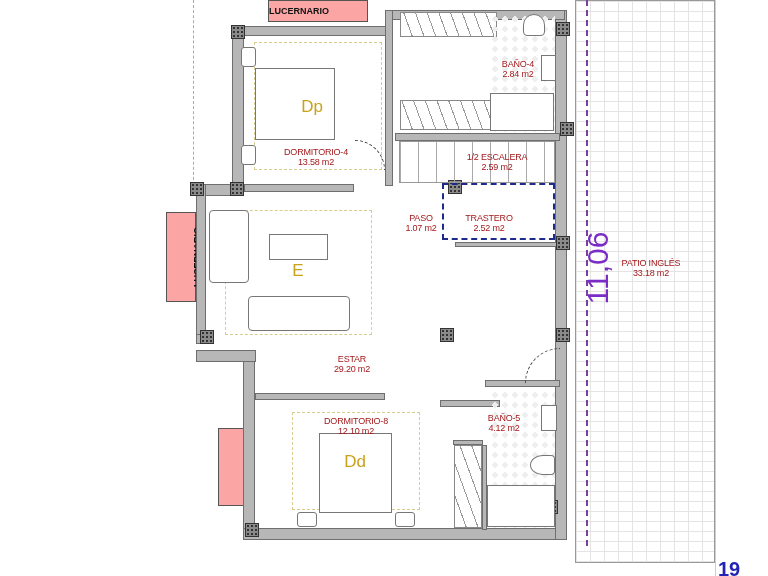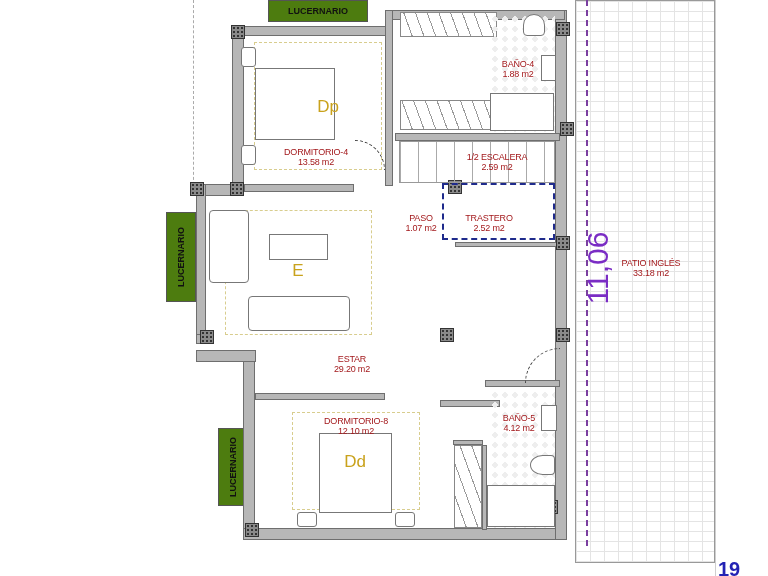--- a/index.html
+++ b/index.html
@@ -4,21 +4,21 @@
 <style>
   html,body{margin:0;padding:0;background:#fff;}
   body{width:768px;height:576px;position:relative;overflow:hidden;font-family:"Liberation Sans",sans-serif;}
   .abs{position:absolute;}
   .wall{position:absolute;background:#b7b7b7;border:1px solid #6e6e6e;box-sizing:border-box;}
   .col{position:absolute;width:14px;height:14px;background:#8a8a8a;border:1px solid #333;box-sizing:border-box;
        background-image:radial-gradient(#333 1px,transparent 1px);background-size:4px 4px;}
   .room-label{position:absolute;color:#a3191c;font-size:9px;line-height:10px;text-align:center;transform:translateX(-50%);white-space:nowrap;letter-spacing:-0.2px;}
   .zone{position:absolute;color:#c9a21c;font-size:17px;transform:translate(-50%,-50%);}
   .dash-zone{position:absolute;border:1px dashed #d8cd8e;box-sizing:border-box;}
-  .lucer{position:absolute;border:1px solid #555;background:#4d7c0f;box-sizing:border-box;display:flex;align-items:center;justify-content:center;font-size:9px;font-weight:bold;color:#111;}
+  .lucer{position:absolute;border:1px solid #555;background:#fca5a5;box-sizing:border-box;display:flex;align-items:center;font-size:9px;font-weight:bold;color:#111;}
   .lucer.v span{transform:rotate(-90deg);white-space:nowrap;}
   .patio{position:absolute;left:575px;top:0;width:140px;height:563px;border:1px solid #999;box-sizing:border-box;
     background-color:#fff;
     background-image:
       linear-gradient(#e4e4e4 1px,transparent 1px),
       linear-gradient(90deg,#e4e4e4 1px,transparent 1px);
     background-size:14px 10px,14px 10px;}
   .patio-outer{position:absolute;left:715px;top:0;width:1px;height:576px;background:#cfcfcf;}
   .dim{position:absolute;left:586px;top:0;width:0;height:546px;border-left:2px dashed #7b3fa0;}
   .dim-label{position:absolute;left:598px;top:268px;color:#7a2cc4;font-size:30px;transform:translate(-50%,-50%) rotate(-90deg);white-space:nowrap;}
@@ -88,37 +88,37 @@
 <div class="col" style="left:556px;top:236px;"></div>
 <div class="col" style="left:556px;top:328px;"></div>
 <div class="col" style="left:440px;top:328px;"></div>
 <div class="col" style="left:448px;top:180px;"></div>
 <div class="col" style="left:544px;top:500px;"></div>
 
 <div class="dash-zone" style="left:254px;top:42px;width:128px;height:128px;"></div>
 <div class="furn" style="left:255px;top:68px;width:80px;height:72px;"></div>
 <div class="furn" style="left:241px;top:47px;width:15px;height:20px;border-radius:3px;"></div>
 <div class="furn" style="left:241px;top:145px;width:15px;height:20px;border-radius:3px;"></div>
-<div class="zone" style="left:328px;top:107px;">Dp</div>
+<div class="zone" style="left:312px;top:107px;">Dp</div>
 <div class="room-label" style="left:316px;top:147px;">
   <div>DORMITORIO-4</div>
   <div>13.58 m2</div>
 </div>
 <div class="door-arc" style="left:355px;top:140px;width:30px;height:30px;border-radius:0 30px 0 0;border-left:none;border-bottom:none;"></div>
 
 <div class="closet" style="left:400px;top:12px;width:97px;height:25px;"></div>
 <div class="closet" style="left:400px;top:100px;width:97px;height:30px;"></div>
 
 <div class="tile abs" style="left:490px;top:14px;width:65px;height:120px;"></div>
 <div class="furn" style="left:523px;top:14px;width:22px;height:22px;border-radius:50% 50% 4px 4px;"></div>
 <div class="furn" style="left:541px;top:55px;width:15px;height:26px;"></div>
 <div class="furn" style="left:490px;top:93px;width:64px;height:38px;"></div>
 <div class="room-label" style="left:518px;top:59px;">
   <div>BAÑO-4</div>
-  <div>1.88 m2</div>
+  <div>2.84 m2</div>
 </div>
 
 <div class="stair" style="left:399px;top:141px;width:156px;height:42px;"></div>
 <div class="room-label" style="left:497px;top:152px;">
   <div>1/2 ESCALERA</div>
   <div>2.59 m2</div>
 </div>
 
 <div class="bluebox" style="left:442px;top:183px;width:113px;height:57px;"></div>
 <div class="room-label" style="left:489px;top:213px;">
@@ -151,18 +151,18 @@
   <div>DORMITORIO-8</div>
   <div>12.10 m2</div>
 </div>
 
 <div class="closet" style="left:454px;top:445px;width:28px;height:83px;"></div>
 
 <div class="tile abs" style="left:490px;top:390px;width:65px;height:138px;"></div>
 <div class="furn" style="left:541px;top:405px;width:16px;height:26px;"></div>
 <div class="furn" style="left:530px;top:455px;width:25px;height:20px;border-radius:50% 4px 4px 50%;"></div>
 <div class="furn" style="left:487px;top:485px;width:68px;height:42px;"></div>
-<div class="room-label" style="left:519px;top:413px;">
+<div class="room-label" style="left:504px;top:413px;">
   <div>BAÑO-5</div>
   <div>4.12 m2</div>
 </div>
 
 <div class="corner-mark" style="left:718px;top:558px;">19</div>
 
 </body></html>

